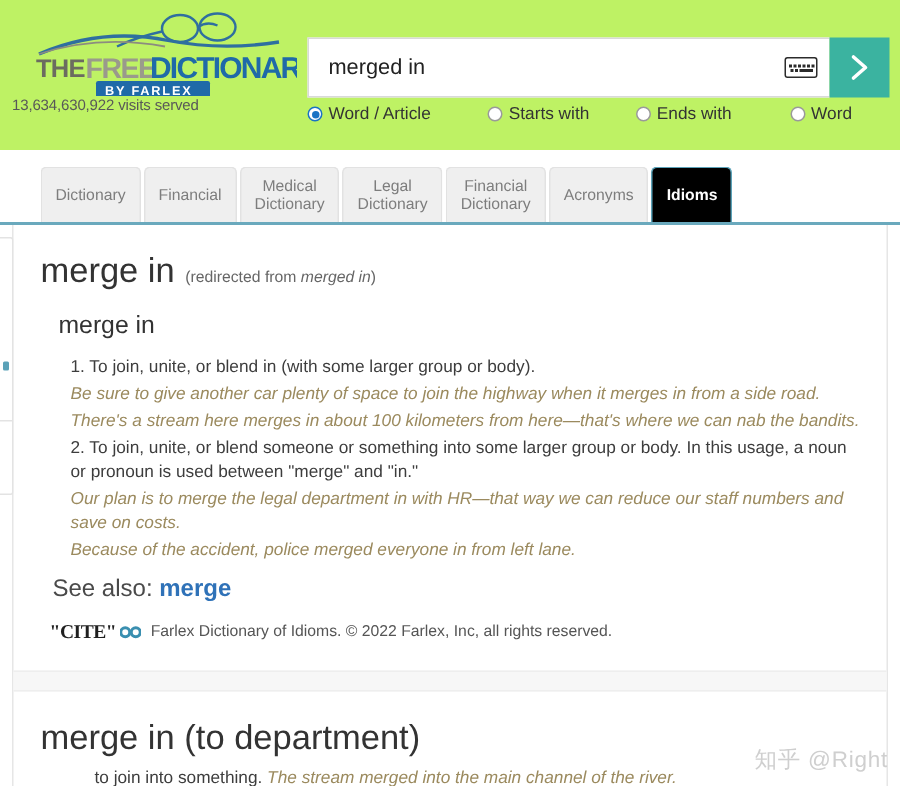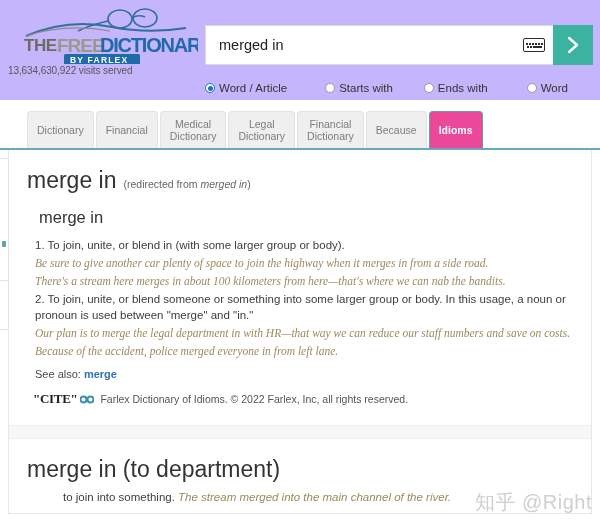--- a/index.html
+++ b/index.html
@@ -14,21 +14,21 @@
     position: relative;
     width: 600px; height: 524px;
     background: #ffffff;
     overflow: hidden;
   }
 
   
   .header {
     position: relative;
     height: 100px;
-    background: #c4b5fd;
+    background: #bef264;
     padding: 14px;
   }
   .logo-block {
     position: absolute;
     left: 8px; top: 6px;
     width: 190px;
   }
   .logo-svg { display: block; }
   .visits {
     font-size: 10px;
@@ -96,21 +96,20 @@
   .search-btn svg { display: block; }
 
   .radios {
     position: absolute;
     left: 205px; top: 70px;
     width: 390px;
     display: flex;
     align-items: flex-end;
     font-size: 11.5px;
     color: #333;
-    margin-top: 12px;
   }
   .radio-item {
     display: flex;
     align-items: center;
     cursor: pointer;
     white-space: nowrap;
   }
   .radio-item .dot {
     width: 10px; height: 10px;
     border-radius: 50%;
@@ -161,21 +160,21 @@
     height: 37px;
     display: flex;
     flex-direction: column;
     align-items: center;
     justify-content: center;
     cursor: pointer;
     white-space: nowrap;
   }
   .tab span { display: block; }
   .tab.active {
-    background: #ec4899;
+    background: #000000;
     border-color: #5ba2b8;
     color: #ffffff;
     font-weight: bold;
   }
 
   
   .content {
     position: relative;
     padding: 0;
   }
@@ -207,37 +206,36 @@
     margin-left: 7px;
   }
   .redirect em { font-style: italic; }
 
   .subhead {
     font-size: 16.5px;
     color: #333;
     margin: 14px 0 10px 12px;
     font-weight: normal;
   }
-  .defs { margin: 0 0 0 8px; }
+  .defs { margin: 0 0 0 20px; }
   .def {
     font-size: 11.5px;
     color: #3d3d3d;
     line-height: 16px;
     margin-bottom: 2px;
   }
   .ex {
     font-size: 11.5px;
     color: #9b8a5e;
     font-style: italic;
     line-height: 16px;
     margin-bottom: 2px;
-    font-family: Liberation Serif, serif;
   }
   .seealso {
-    font-size: 11px;
+    font-size: 16px;
     color: #4a4a4a;
     margin: 9px 0 0 8px;
   }
   .seealso a {
     color: #2f72b8;
     font-weight: bold;
     text-decoration: none;
     cursor: pointer;
   }
   .cite-row {
@@ -296,21 +294,21 @@
     position: absolute;
     left: 0; right: 0; top: 121px;
     height: 1px;
     background: #e3e3e3;
   }
 
   
   .watermark {
     position: absolute;
     right: 8px; bottom: 8px;
-    font-size: 20px;
+    font-size: 15px;
     color: #cfcfcf;
     font-family: "Liberation Sans", sans-serif;
     letter-spacing: 0.5px;
     pointer-events: none;
     user-select: none;
   }
 </style>
 </head>
 <body>
 
@@ -397,21 +395,21 @@
     </div>
     <div class="tab">
       <span>Legal</span>
       <span>Dictionary</span>
     </div>
     <div class="tab">
       <span>Financial</span>
       <span>Dictionary</span>
     </div>
     <div class="tab">
-      <span>Because</span>
+      <span>Acronyms</span>
     </div>
     <div class="tab active">
       <span>Idioms</span>
     </div>
   </div>
 
   <div class="content">
     <div class="card">
 
       <div class="entry-pad">

